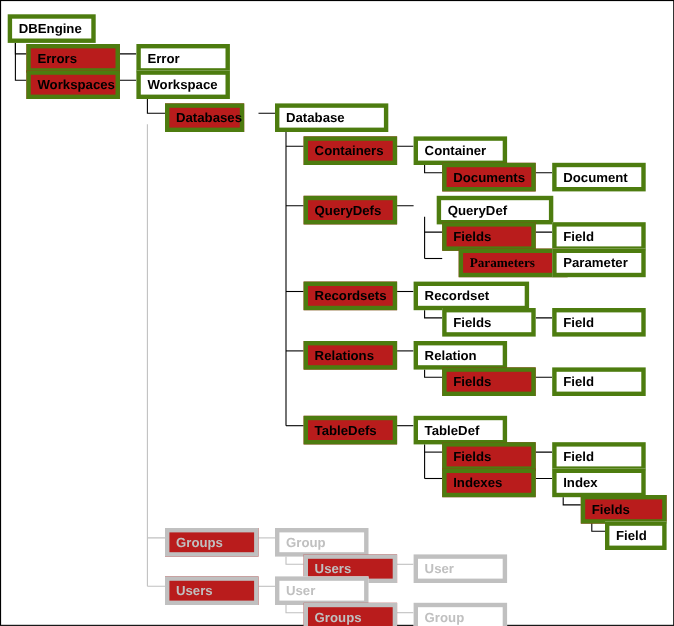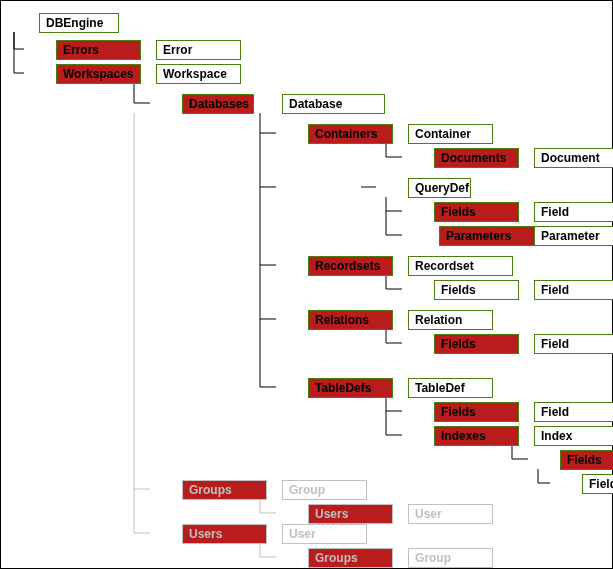--- a/index.html
+++ b/index.html
@@ -11,29 +11,28 @@
     position: relative;
     width: 613px;
     height: 569px;
     background: #fff;
     border: 1px solid #000;
     box-sizing: border-box;
     font-family: Arial, Helvetica, sans-serif;
   }
   .box {
     position: absolute;
-    border: 1px solid #4d7c0f;
+    border: 4px solid #4d7c0f;
     box-sizing: border-box;
     font-size: 12px;
     font-weight: bold;
     line-height: 18px;
     padding: 0 6px;
     white-space: nowrap;
     background: #fff;
-    margin-left: 32px;
   }
   .yellow { background: #b91c1c; }
   .faded {
     border-color: #c0c0c0;
     color: #c0c0c0;
   }
   svg.lines {
     position: absolute;
     left: 0;
     top: 0;
@@ -140,24 +139,25 @@
 <div class="box" style="left:123px; top:63px; width:85px;">Workspace</div>
 
 <div class="box yellow" style="left:149px; top:93px; width:72px;">Databases</div>
 <div class="box" style="left:249px; top:93px; width:103px;">Database</div>
 
 <div class="box yellow" style="left:275px; top:123px; width:85px;">Containers</div>
 <div class="box" style="left:375px; top:123px; width:85px;">Container</div>
 <div class="box yellow" style="left:401px; top:147px; width:85px;">Documents</div>
 <div class="box" style="left:501px; top:147px; width:85px;">Document</div>
 
-<div class="box" style="left:375px; top:177px; width:63px;">QueryDef</div>
+<div class="box yellow" style="left:275px; top:177px; width:85px;">QueryDefs</div>
+<div class="box" style="left:396px; top:177px; width:106px;">QueryDef</div>
 <div class="box yellow" style="left:401px; top:201px; width:85px;">Fields</div>
 <div class="box" style="left:501px; top:201px; width:85px;">Field</div>
-<div class="box yellow" style="left:406px; top:225px; width:99px;">Parameters</div>
+<div class="box yellow" style="left:416px; top:225px; width:99px;font-family:Liberation Serif, serif;">Parameters</div>
 <div class="box" style="left:501px; top:225px; width:85px;">Parameter</div>
 
 <div class="box yellow" style="left:275px; top:255px; width:85px;">Recordsets</div>
 <div class="box" style="left:375px; top:255px; width:105px;">Recordset</div>
 <div class="box" style="left:401px; top:279px; width:85px;">Fields</div>
 <div class="box" style="left:501px; top:279px; width:85px;">Field</div>
 
 <div class="box yellow" style="left:275px; top:309px; width:85px;">Relations</div>
 <div class="box" style="left:375px; top:309px; width:85px;">Relation</div>
 <div class="box yellow" style="left:401px; top:333px; width:85px;">Fields</div>

